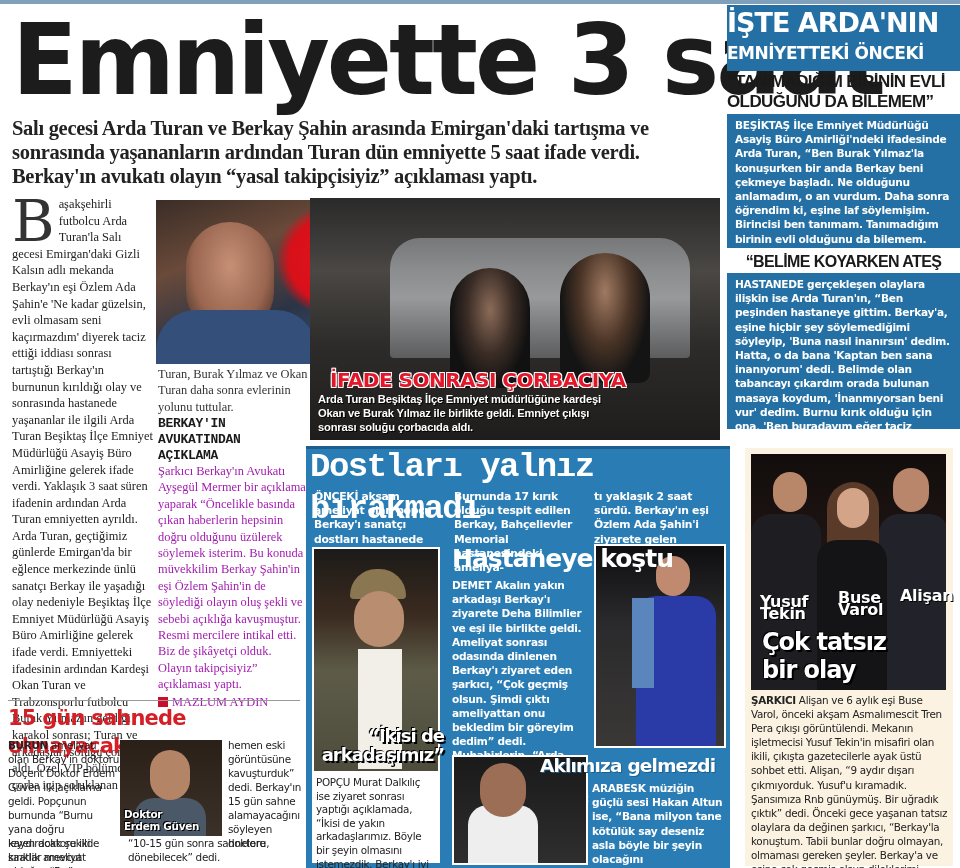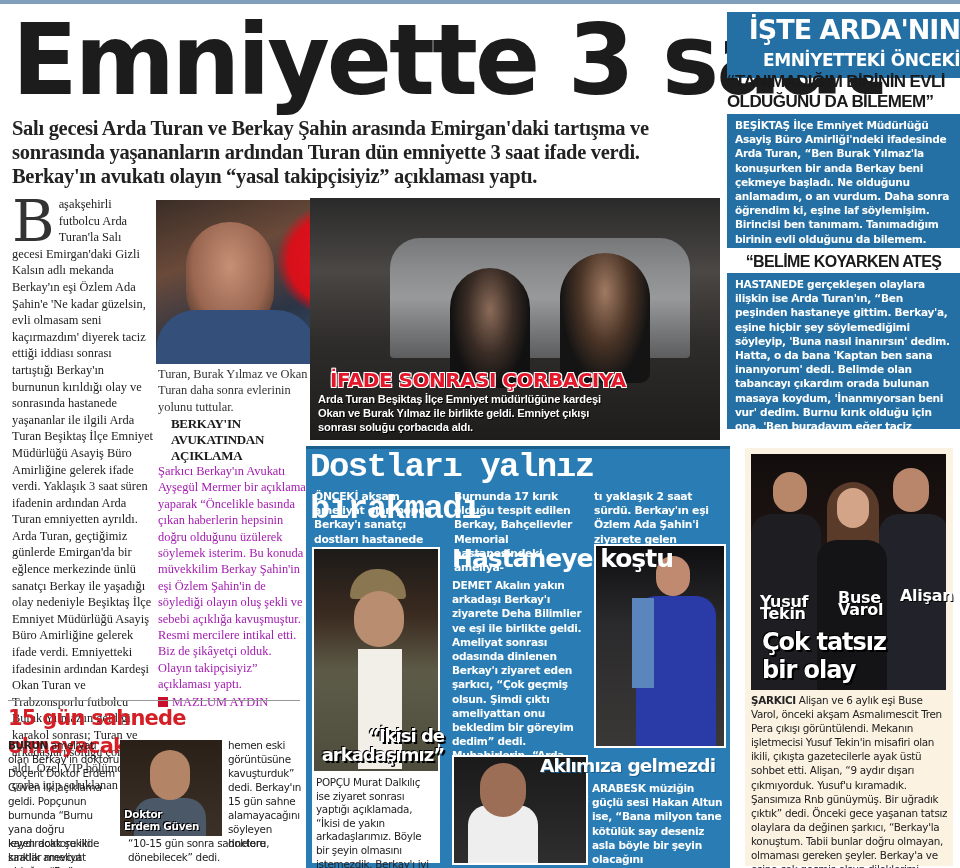--- a/index.html
+++ b/index.html
@@ -14,35 +14,35 @@
   .dropcap { float: left; font-size: 58px; line-height: 46px; margin: 2px 4px 0 0; font-family: "DejaVu Serif", serif; color: #333; }
 
   
   .photo-arda { position: absolute; left: 156px; top: 200px; width: 160px; height: 164px; background: linear-gradient(160deg,#3a2d26 0%,#6a4a3a 35%,#2b3445 70%,#35507a 100%); overflow: hidden; }
   .photo-arda .face { position: absolute; left: 30px; top: 22px; width: 88px; height: 110px; border-radius: 44px 44px 40px 40px; background: radial-gradient(ellipse at 50% 40%, #c69076 0%, #9a6650 60%, #3a2a22 100%); }
   .photo-arda .hood { position: absolute; left: 0; top: 110px; width: 160px; height: 60px; background: #34507a; border-radius: 40px 40px 0 0; }
   .splash { position: absolute; left: 272px; top: 210px; width: 120px; height: 100px; background: radial-gradient(circle at 50% 50%, #e0141c 0%, #d8101a 55%, rgba(216,16,26,0) 72%); }
   .splash-text { position: absolute; left: 290px; top: 224px; width: 110px; font-family: "DejaVu Sans", sans-serif; font-weight: bold; font-size: 20px; line-height: 22px; color: #fff; text-align: center; text-shadow: 2px 2px 0 #000, -1px -1px 0 #000; letter-spacing: -1px; }
 
   .caption-arda { position: absolute; left: 158px; top: 366px; width: 150px; font-size: 12.4px; line-height: 16.4px; color: #333; }
-  .sub-head { position: absolute; left: 158px; top: 416px; width: 150px; font-family: Liberation Serif, serif; font-weight: bold; font-size: 13px; line-height: 16px; color: #1a1a1a; letter-spacing: -0.3px; margin-left: 13px; }
+  .sub-head { position: absolute; left: 158px; top: 416px; width: 150px; font-family: Liberation Mono, monospace; font-weight: bold; font-size: 13px; line-height: 16px; color: #1a1a1a; letter-spacing: -0.3px; }
   .col-lawyer { position: absolute; left: 158px; top: 463px; width: 148px; font-size: 12.4px; line-height: 16.4px; color: #a21caf; }
   .byline { display: flex; align-items: center; gap: 4px; font-size: 12.4px; margin-top: 1px; }
   .byline .sq { width: 10px; height: 10px; background: #c8102e; display: inline-block; }
 
   
   .photo-car { position: absolute; left: 310px; top: 198px; width: 410px; height: 242px; background: linear-gradient(180deg,#2a2a2a 0%,#4a4744 30%,#2e2c2a 60%,#1e1d1c 100%); overflow: hidden; }
   .photo-car .window { position: absolute; left: 80px; top: 40px; width: 300px; height: 120px; background: linear-gradient(180deg,#8a8c8f 0%,#b5b8ba 50%,#6d6e70 100%); border-radius: 30px 30px 4px 4px; opacity: .75; }
   .photo-car .p1 { position: absolute; left: 140px; top: 70px; width: 80px; height: 120px; background: radial-gradient(ellipse at 50% 35%, #8b6b58 0%, #3b2d26 40%, #111 70%); border-radius: 40px 40px 10px 10px; }
   .photo-car .p2 { position: absolute; left: 250px; top: 55px; width: 90px; height: 130px; background: radial-gradient(ellipse at 50% 30%, #a07a62 0%, #4a3426 40%, #141414 70%); border-radius: 45px 45px 10px 10px; }
   .car-title { position: absolute; left: 330px; top: 368px; font-family: "DejaVu Sans", sans-serif; font-weight: bold; font-size: 20px; color: #e3162a; letter-spacing: -0.5px; text-shadow: 1px 1px 0 #fff, -1px -1px 0 #fff, 1px -1px 0 #fff, -1px 1px 0 #fff; }
   .car-caption { position: absolute; left: 318px; top: 392px; width: 300px; font-family: "Liberation Sans", sans-serif; font-weight: bold; font-size: 11.2px; line-height: 14px; color: #fff; text-shadow: 1px 1px 0 #000; letter-spacing: -0.2px; }
 
   
-  .right-top { position: absolute; left: 727px; top: 12px; width: 233px; height: 66px; background: #2470a4; color: #fff; font-family: "DejaVu Sans", sans-serif; font-weight: bold; text-align: right; }
+  .right-top { position: absolute; left: 727px; top: 5px; width: 233px; height: 66px; background: #2470a4; color: #fff; font-family: "DejaVu Sans", sans-serif; font-weight: bold; text-align: left; }
   .right-top .l1 { font-size: 27px; line-height: 36px; letter-spacing: -1px; }
   .right-top .l2 { font-size: 17px; line-height: 24px; letter-spacing: -0.5px; }
   .quote-head { position: absolute; left: 727px; top: 72px; width: 233px; font-family: "Liberation Sans", sans-serif; font-weight: bold; font-size: 17px; line-height: 20px; color: #1a1a1a; text-align: left; letter-spacing: -0.6px; }
   .blue-box { position: absolute; left: 727px; width: 233px; background: #2470a4; color: #fff; font-family: "DejaVu Sans", sans-serif; font-weight: bold; font-size: 10.6px; line-height: 14.2px; padding: 4px 8px; letter-spacing: -0.3px; }
   .blue1 { top: 114px; height: 134px; }
   .quote-head2 { position: absolute; left: 727px; top: 252px; width: 233px; font-family: "Liberation Sans", sans-serif; font-weight: bold; font-size: 16px; line-height: 20px; color: #1a1a1a; text-align: center; letter-spacing: -0.6px; }
   .blue2 { top: 273px; height: 156px; }
 
   
   .dostlar { position: absolute; left: 306px; top: 446px; width: 424px; height: 422px; background: #2a7db4; border-top: 3px solid #1d5f8c; }
@@ -93,21 +93,21 @@
   .trio-title { position: absolute; left: 762px; top: 628px; width: 170px; font-family: "DejaVu Sans", sans-serif; font-weight: bold; font-size: 24px; line-height: 28px; color: #fff; text-shadow: 2px 2px 0 #000, -1px -1px 0 #000; letter-spacing: -1px; }
   .trio-text { position: absolute; left: 751px; top: 693px; width: 200px; font-family: "DejaVu Sans", sans-serif; font-size: 10.4px; line-height: 14.1px; color: #222; letter-spacing: -0.3px; }
   .trio-text b { font-weight: bold; }
 </style>
 </head>
 <body>
 
 <div class="topbar"></div>
 
 <div class="headline">Emniyette 3 saat</div>
-<div class="deck">Salı gecesi Arda Turan ve Berkay Şahin arasında Emirgan'daki tartışma ve sonrasında yaşananların ardından Turan  dün emniyette 3 saat ifade verdi. Berkay'ın avukatı olayın “yasal takipçisiyiz” açıklaması yaptı.</div>
+<div class="deck">Salı gecesi Arda Turan ve Berkay Şahin arasında Emirgan'daki tartışma ve sonrasında yaşananların ardından Turan  dün emniyette 5 saat ifade verdi. Berkay'ın avukatı olayın “yasal takipçisiyiz” açıklaması yaptı.</div>
 
 <div class="col-left">
   <span class="dropcap">B</span>
   <span>aşakşehirli futbolcu Arda Turan'la Salı gecesi Emirgan'daki Gizli Kalsın adlı mekanda Berkay'ın eşi Özlem Ada Şahin'e 'Ne kadar güzelsin, evli olmasam seni kaçırmazdım' diyerek taciz ettiği iddiası sonrası tartıştığı Berkay'ın burnunun kırıldığı olay ve sonrasında hastanede yaşananlar ile ilgili Arda Turan Beşiktaş İlçe Emniyet Müdürlüğü Asayiş Büro Amirliğine gelerek ifade verdi. Yaklaşık 3 saat süren ifadenin ardından Arda Turan emniyetten ayrıldı. Arda Turan, geçtiğimiz günlerde Emirgan'da bir eğlence merkezinde ünlü sanatçı Berkay ile yaşadığı olay nedeniyle Beşiktaş İlçe Emniyet Müdürlüğü Asayiş Büro Amirliğine gelerek ifade verdi. Emniyetteki ifadesinin ardından Kardeşi Okan Turan ve Trabzonsporlu futbolcu Burak Yılmaz'ın geldiği karakol sonrası; Turan ve arkadaşları soluğu çorbacıda aldı. Özel VIP bölümde çorba içip soluklanan Arda</span>
 </div>
 
 <div class="photo-arda">
   <div class="face"></div>
   <div class="hood"></div>
 </div>

